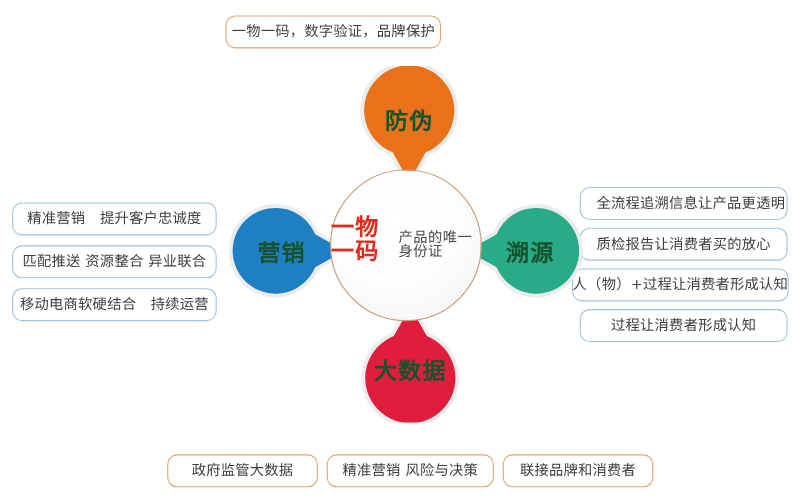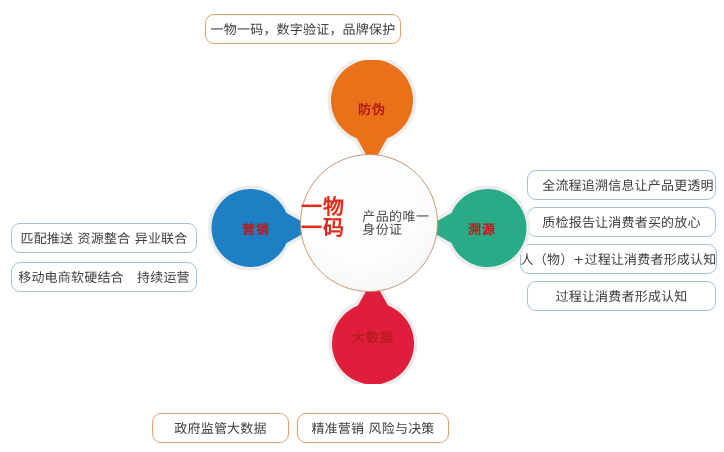--- a/index.html
+++ b/index.html
@@ -87,48 +87,50 @@
     height: 100%;
   }
   .node .label {
     position: absolute;
     left: 0; top: 0;
     width: 100%;
     height: 100%;
     display: flex;
     align-items: center;
     justify-content: center;
-    color: #b91c1c;
-    font-size: 13px;
+    color: #14532d;
+    font-size: 21px;
     font-weight: bold;
     letter-spacing: 1px;
     pointer-events: none;
   }
   .node.top .label    { transform: translateY(-4px); }
   .node.bottom .label { transform: translateY(4px); }
   .node.left .label   { transform: translateX(-4px); }
   .node.right .label  { transform: translateX(4px); }
 </style>
 </head>
 <body>
 
 <div id="diagram">
 
   <div class="pill warm" style="left:205px; top:14px; width:196px; height:30px;">一物一码，数字验证，品牌保护</div>
 
+  <div class="pill cool" style="left:11px; top:184px; width:186px; height:30px;">精准营销　提升客户忠诚度</div>
   <div class="pill cool" style="left:11px; top:223px; width:186px; height:30px;">匹配推送 资源整合 异业联合</div>
   <div class="pill cool" style="left:11px; top:262px; width:186px; height:30px;">移动电商软硬结合　持续运营</div>
 
   <div class="pill cool" style="left:527px; top:170px; width:189px; height:30px;padding-left:13px;">全流程追溯信息让产品更透明</div>
   <div class="pill cool" style="left:527px; top:207px; width:189px; height:30px;">质检报告让消费者买的放心</div>
   <div class="pill cool" style="left:520px; top:244px; width:197px; height:30px;">人（物）+过程让消费者形成认知</div>
   <div class="pill cool" style="left:527px; top:281px; width:189px; height:30px;">过程让消费者形成认知</div>
 
   <div class="pill warm" style="left:152px; top:413px; width:137px; height:30px;">政府监管大数据</div>
   <div class="pill warm" style="left:297px; top:413px; width:152px; height:30px;">精准营销 风险与决策</div>
+  <div class="pill warm" style="left:457px; top:413px; width:137px; height:30px;">联接品牌和消费者</div>
 
   <div class="hub" style="left:300px; top:154px; width:138px; height:138px;">
     <div class="hub-title">一物一码</div>
     <div class="hub-sub">产品的唯一身份证</div>
   </div>
 
   <div class="node top" style="left:326px; top:60px; width:92px; height:104px;">
     <svg class="halo" viewBox="0 0 92 104">
       <path d="M46 4 a41 41 0 1 1 -0.01 0 Z M46 4 L46 100 Z" fill="none"></path>
       <path d="M 31.0 78.5

